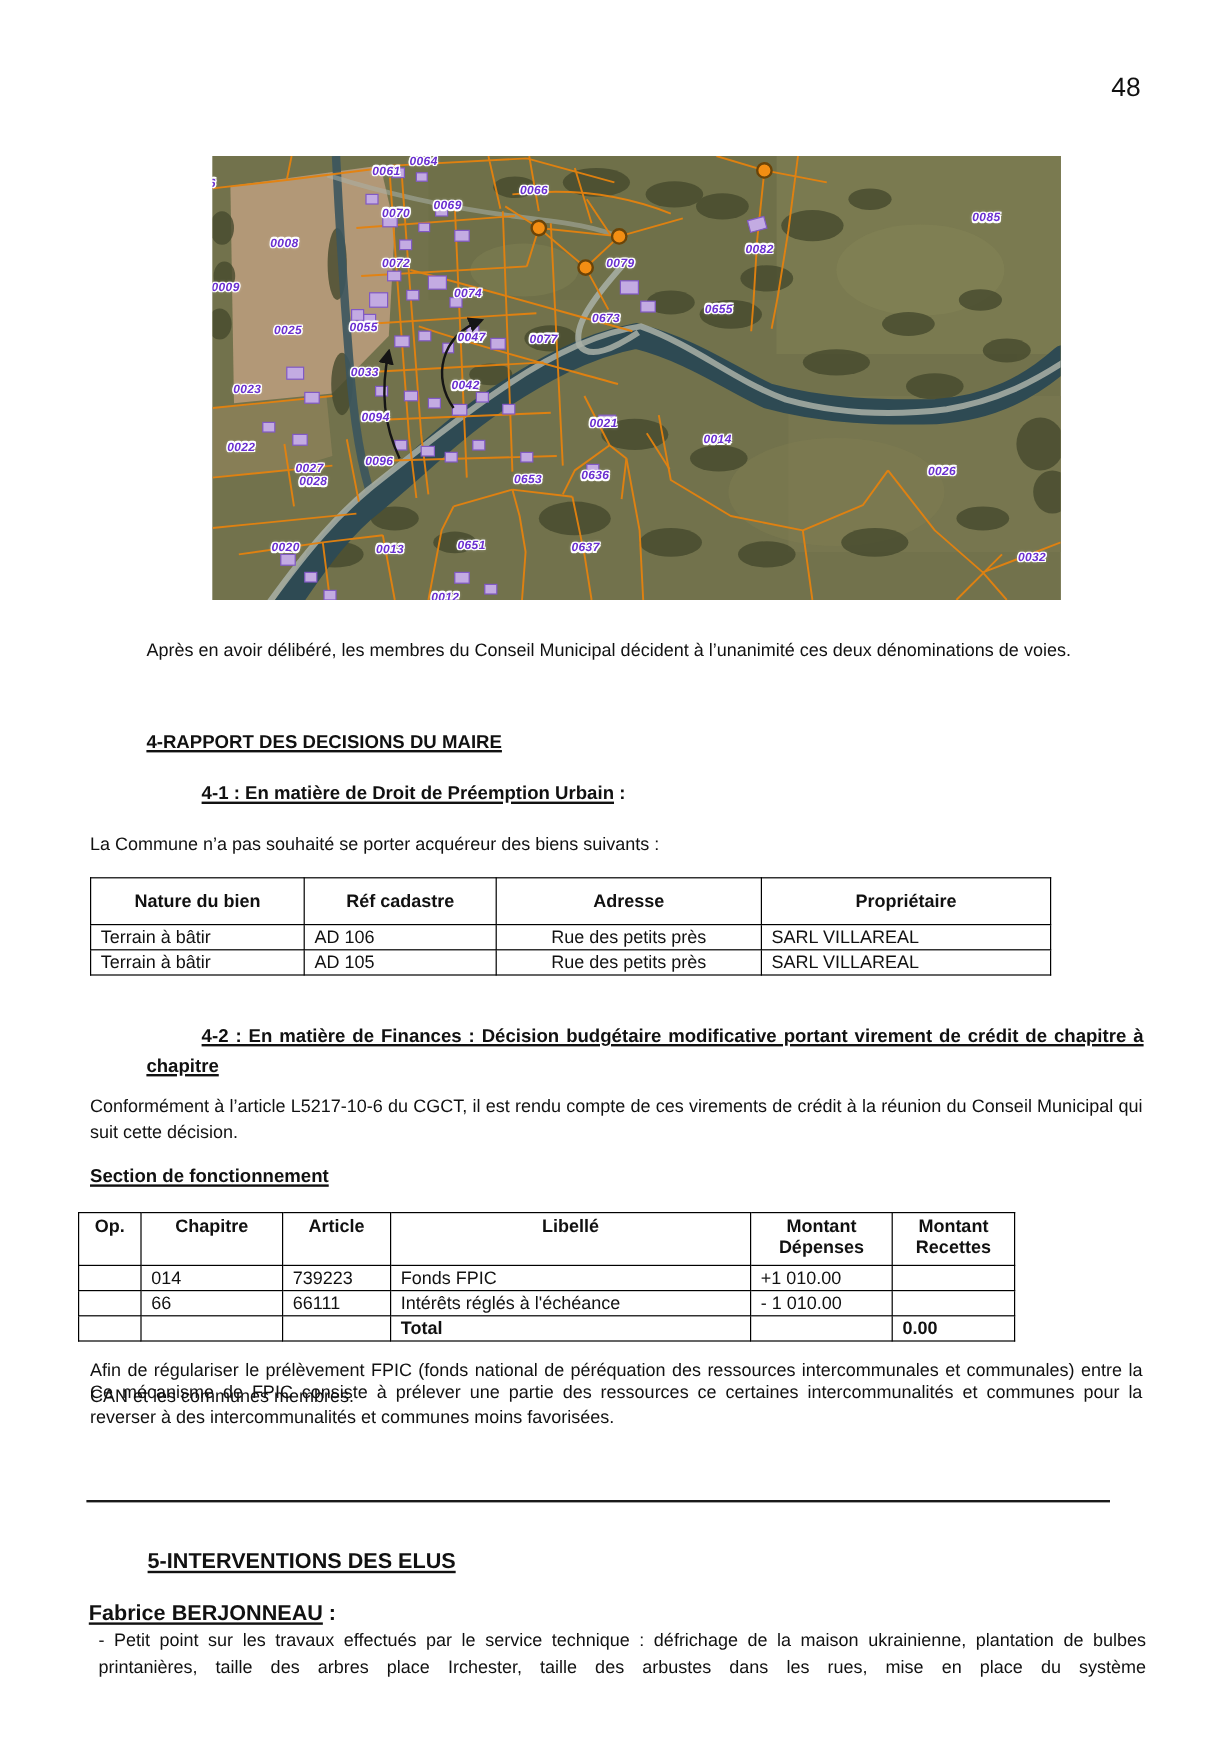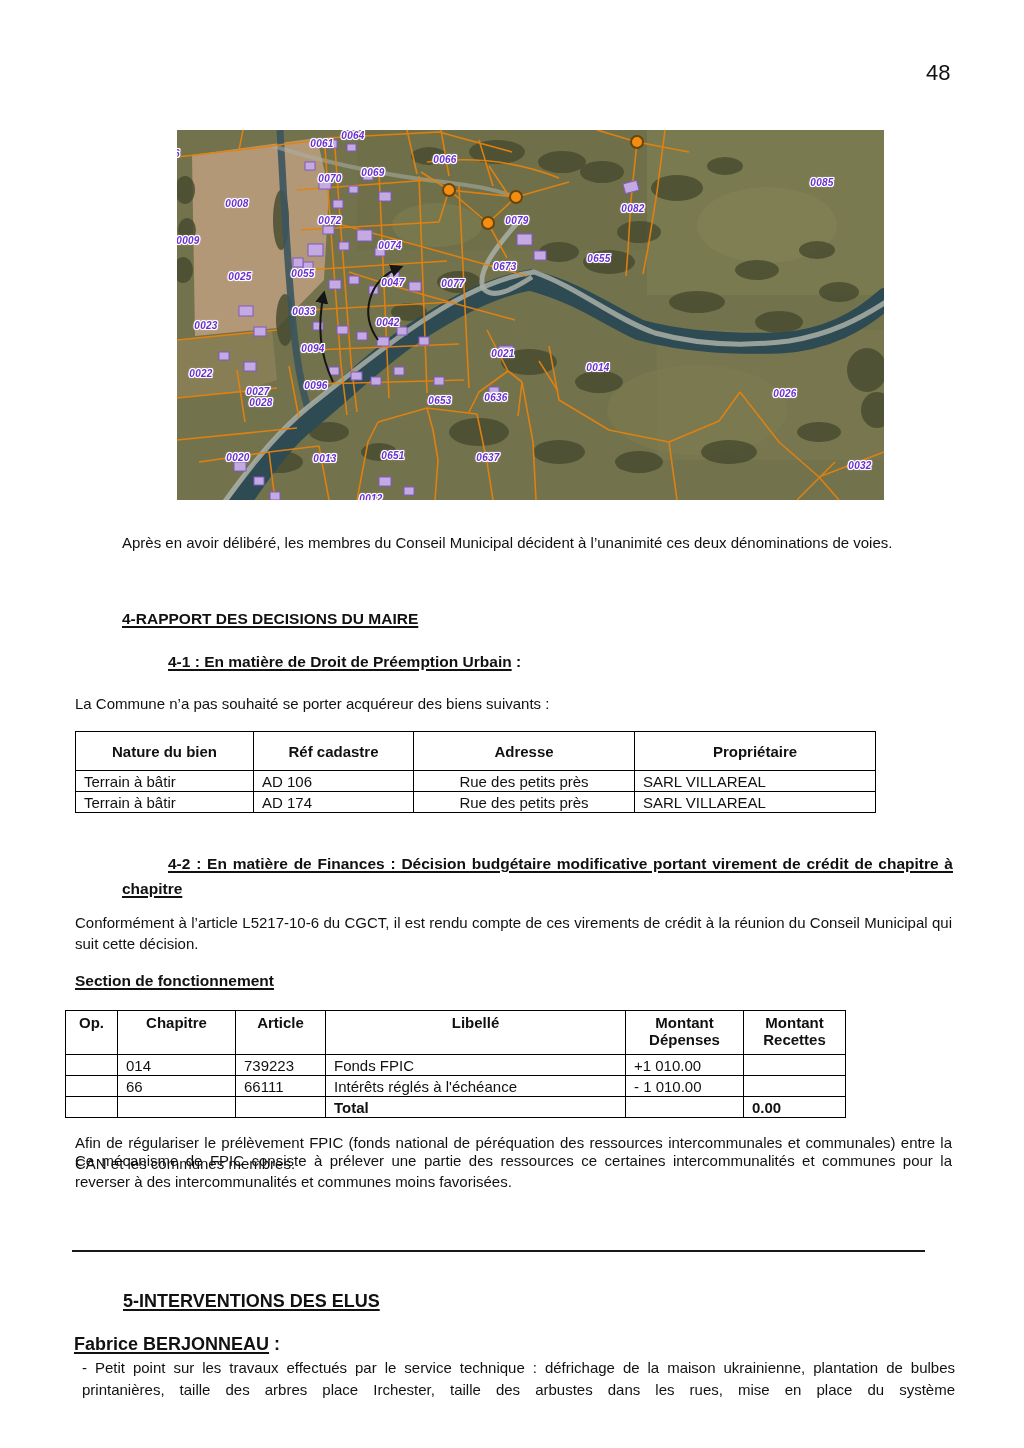--- a/index.html
+++ b/index.html
@@ -257,21 +257,21 @@
     <th>Propriétaire</th>
   </tr>
   <tr>
     <td>Terrain à bâtir</td>
     <td>AD 106</td>
     <td class="center">Rue des petits près</td>
     <td>SARL VILLAREAL</td>
   </tr>
   <tr>
     <td>Terrain à bâtir</td>
-    <td>AD 174</td>
+    <td>AD 105</td>
     <td class="center">Rue des petits près</td>
     <td>SARL VILLAREAL</td>
   </tr>
 </tbody>
   </table>
 
 <div class="abs para h-main" style="left:122px;top:851px;width:831px;text-indent:46px;line-height:25px;">
   <span class="u">4-2 : En matière de Finances : Décision budgétaire modificative portant virement de crédit de chapitre à chapitre</span>
 </div>
 

